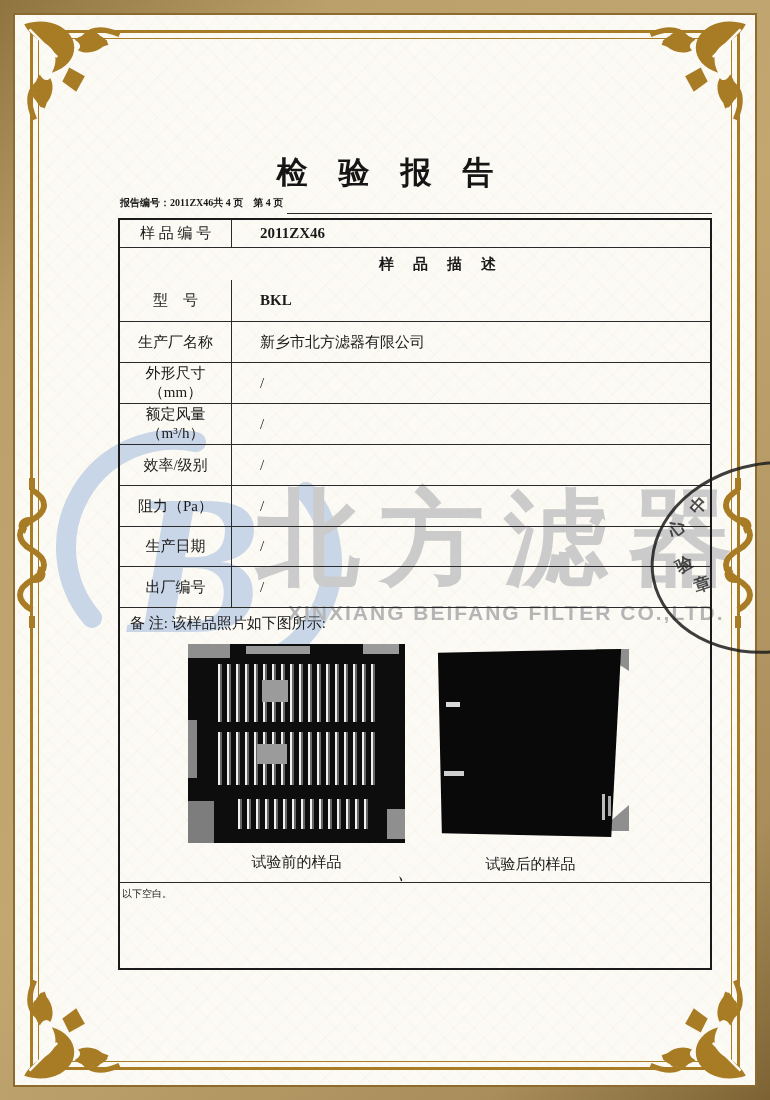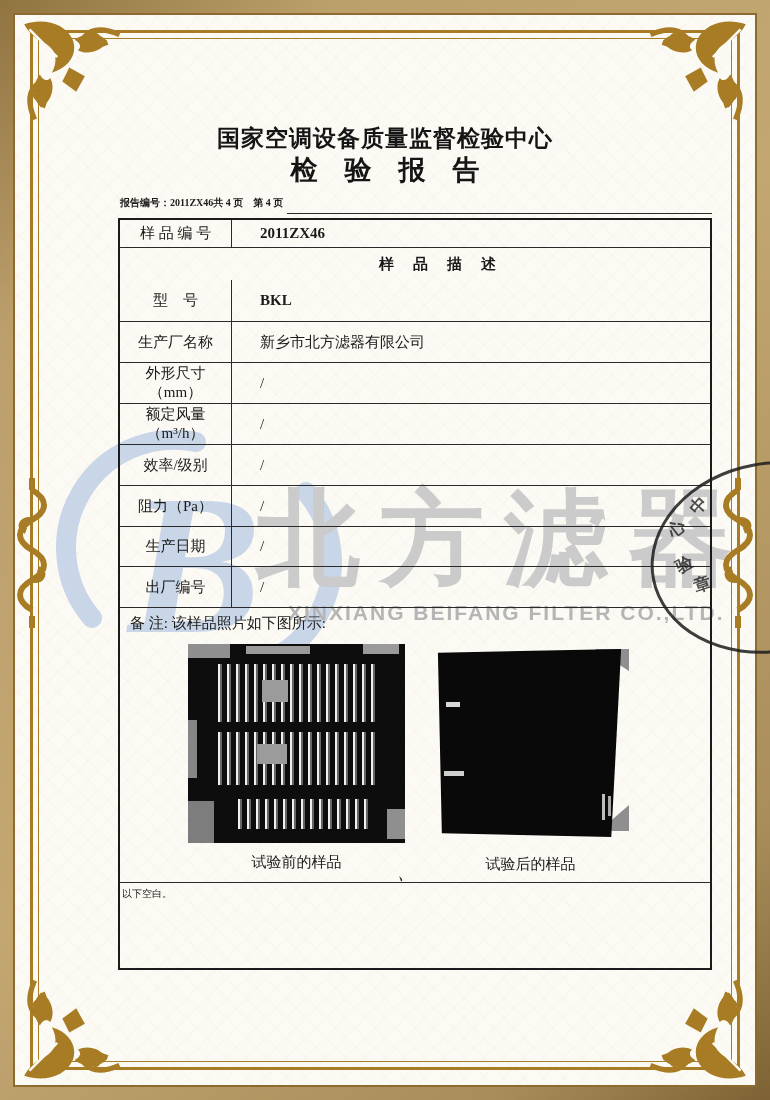--- a/index.html
+++ b/index.html
@@ -25,21 +25,21 @@
   .scroll.r{right:15px;top:478px;transform:scaleX(-1);}
   
   .wm-logo{position:absolute;left:44px;top:430px;z-index:1;}
   .wm-cn{position:absolute;left:256px;top:486px;z-index:1;font-family:"Liberation Sans","DejaVu Sans",sans-serif;
          font-size:104px;font-weight:800;letter-spacing:20px;color:#cbcbcb;line-height:1;white-space:nowrap;}
   .wm-en{position:absolute;left:288px;top:601px;z-index:1;font-family:"Liberation Sans","DejaVu Sans",sans-serif;
          font-size:21px;font-weight:600;letter-spacing:2px;color:#b5b5b5;white-space:nowrap;}
   
   .t1{position:absolute;top:123px;left:0;width:100%;text-align:center;font-size:23px;font-weight:bold;
       letter-spacing:1px;color:#151515;z-index:3;}
-  .t2{position:absolute;top:152px;left:0;width:100%;text-align:center;font-size:27px;font-weight:bold;
+  .t2{position:absolute;top:152px;left:0;width:100%;text-align:center;font-size:31px;font-weight:bold;
       color:#151515;z-index:3;}
   .rptline{position:absolute;top:196px;left:120px;width:592px;display:flex;
       font-size:10px;font-weight:bold;color:#1a1a1a;z-index:3;}
   .rpt-underline{position:absolute;top:213px;left:287px;width:425px;border-top:1.5px solid #2b2b2b;z-index:3;}
   
   .rpt-table{position:absolute;left:118px;top:218px;width:594px;height:752px;border:2px solid #1b1b1b;
       box-sizing:border-box;display:flex;flex-direction:column;z-index:2;font-size:15px;color:#1a1a1a;}
   .trow{display:flex;box-sizing:border-box;flex:0 0 auto;}
   .trow + .trow, .tsec, .tremark, .tfoot{border-top:1.5px solid #2a2a2a;box-sizing:border-box;}
   .tl-cell{width:112px;flex:0 0 112px;border-right:1.5px solid #2a2a2a;display:flex;align-items:center;
@@ -172,21 +172,20 @@
   <svg class="scroll r" viewBox="0 0 34 150">
     <g fill="none" stroke="#a87c24" stroke-width="6">
       <path d="M17,0 v12"></path>
         <path d="M17,138 v12"></path>
       <path d="M17,12 c16,9 16,21 0,30 c-16,9 -16,21 0,30 c16,9 16,21 0,30 c-16,9 -16,21 0,30"></path>
       <path d="M17,42 c-11,-1 -14,8 -6,11"></path>
       <path d="M17,102 c11,1 14,-8 6,-11"></path>
     </g>
   </svg>
 
-  <div class="t1">国家空调设备质量监督检验中心</div>
   <div class="t2">检　验　报　告</div>
   <div class="rptline">
     <span><span>报告编号：</span><span>2011ZX46</span></span>
     <span>共 4 页　第 4 页</span>
   </div>
   <div class="rpt-underline"></div>
 
   <div class="rpt-table">
     <div class="trow" style="height:27px">
       <div class="tl-cell">样 品 编 号</div>

